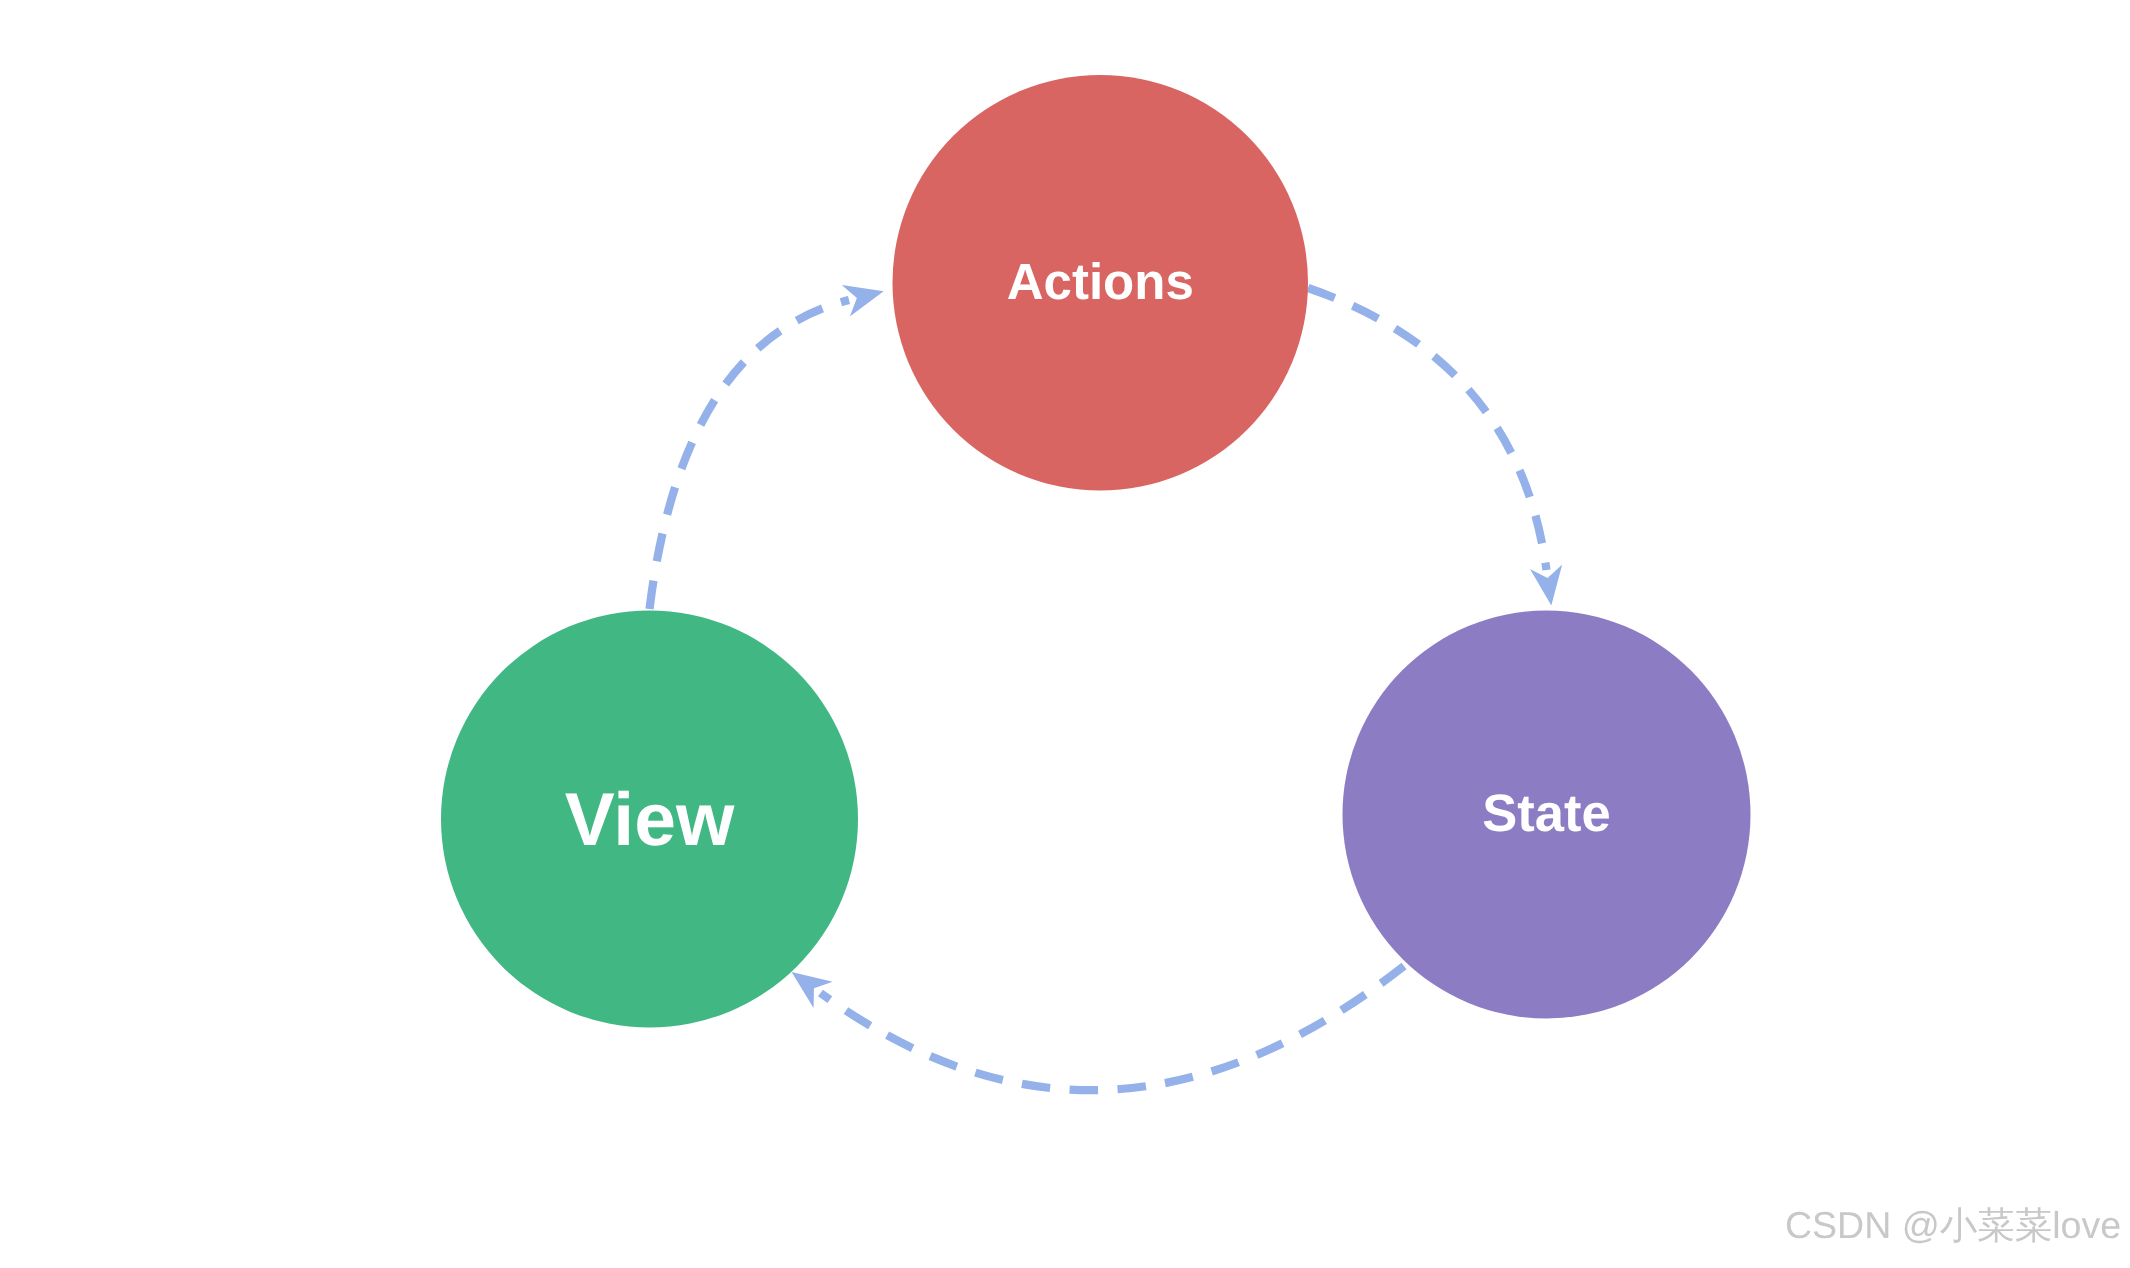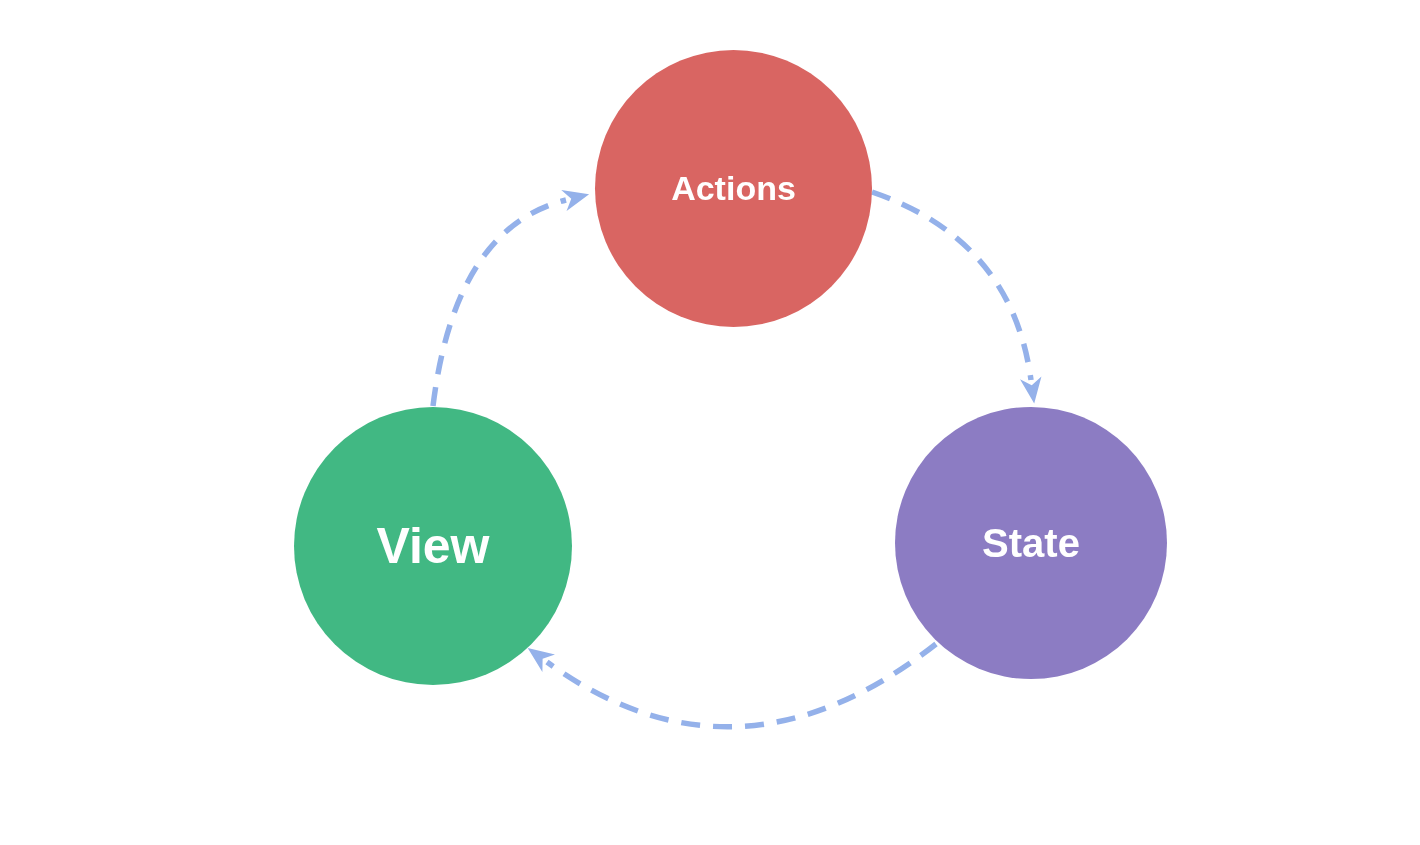--- a/index.html
+++ b/index.html
@@ -58,21 +58,21 @@
     height: 278px;
     background: var(--node-view, #41b883);
     font-size: 50px;
   }
   .node-state {
     left: 895px;
     top: 407px;
     width: 272px;
     height: 272px;
     background: var(--node-state, #8c7cc3);
-    font-size: 40px;
+    font-size: 35px;
   }
   .watermark {
     position: absolute;
     right: 6px;
     top: 800px;
     font-size: 25px;
     color: var(--watermark, #c8c8c8);
     text-shadow: 1px 1px 1px #ffffff;
     z-index: 2;
     white-space: nowrap;
@@ -99,14 +99,15 @@
   </div>
 
   <div class="node node-view">
     <span>View</span>
   </div>
 
   <div class="node node-state">
     <span>State</span>
   </div>
 
+  <div class="watermark">CSDN @小菜菜love</div>
 
 </div>
 
 </body></html>

